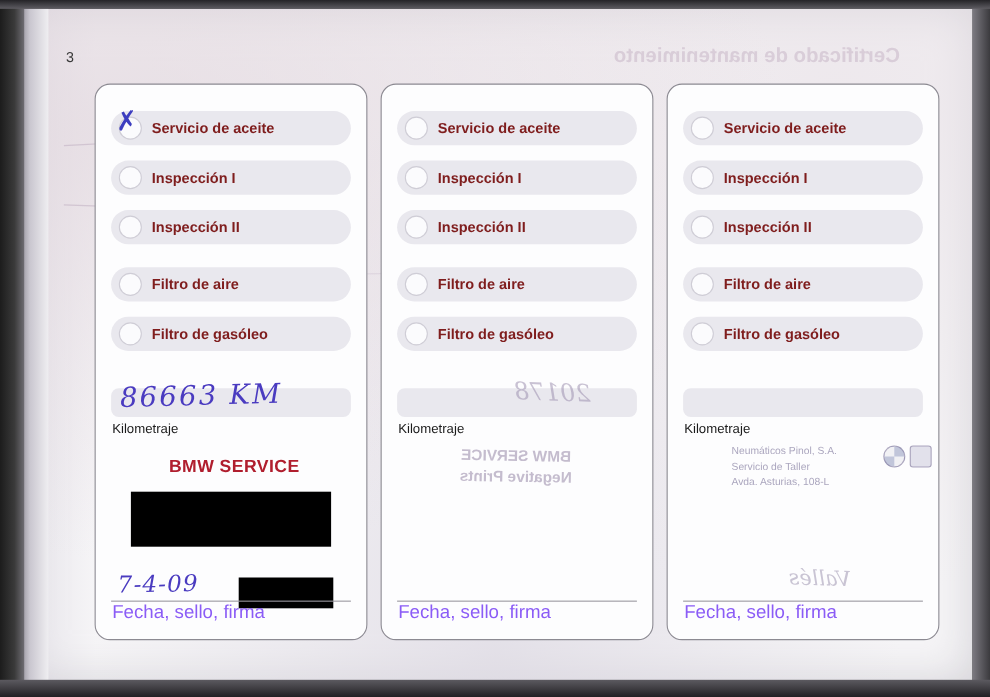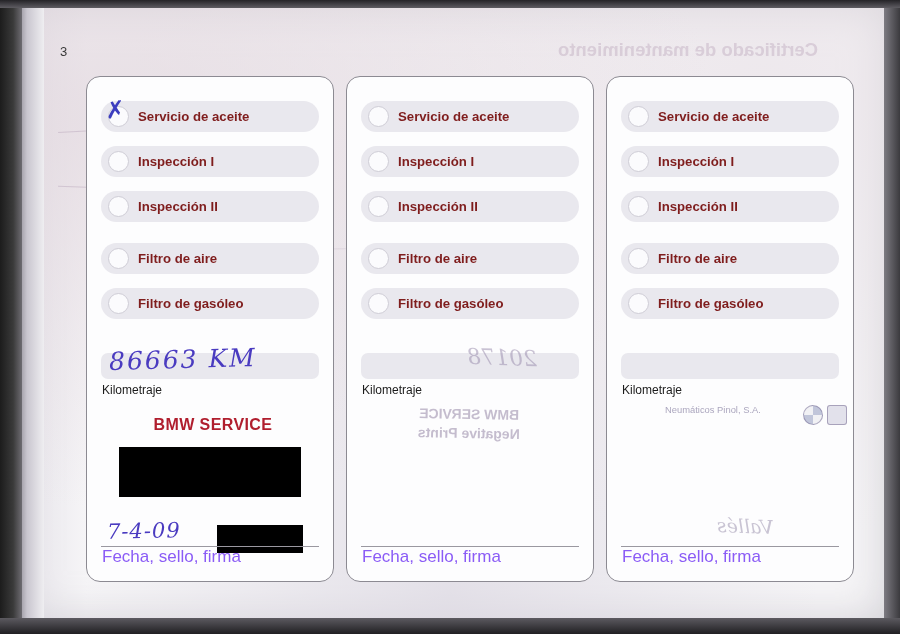--- a/index.html
+++ b/index.html
@@ -465,20 +465,22 @@
 
         <div class="km-field"></div>
         <div class="km-caption">Kilometraje</div>
 
         <div class="stamp3">
           <div class="stamp3-logos">
             <span class="logo-circle"></span>
             <span class="logo-circle sq"></span>
           </div>
           <div class="r">Neumáticos Pinol, S.A.</div>
+          <div class="r">Servicio de Taller</div>
+          <div class="r">Avda. Asturias, 108-L</div>
         </div>
 
         <div class="ghost-sign3">Vallés</div>
         <div class="sign-rule"></div>
         <div class="sign-caption">Fecha, sello, firma</div>
       </div>
 
     </div>
   </div>
 

